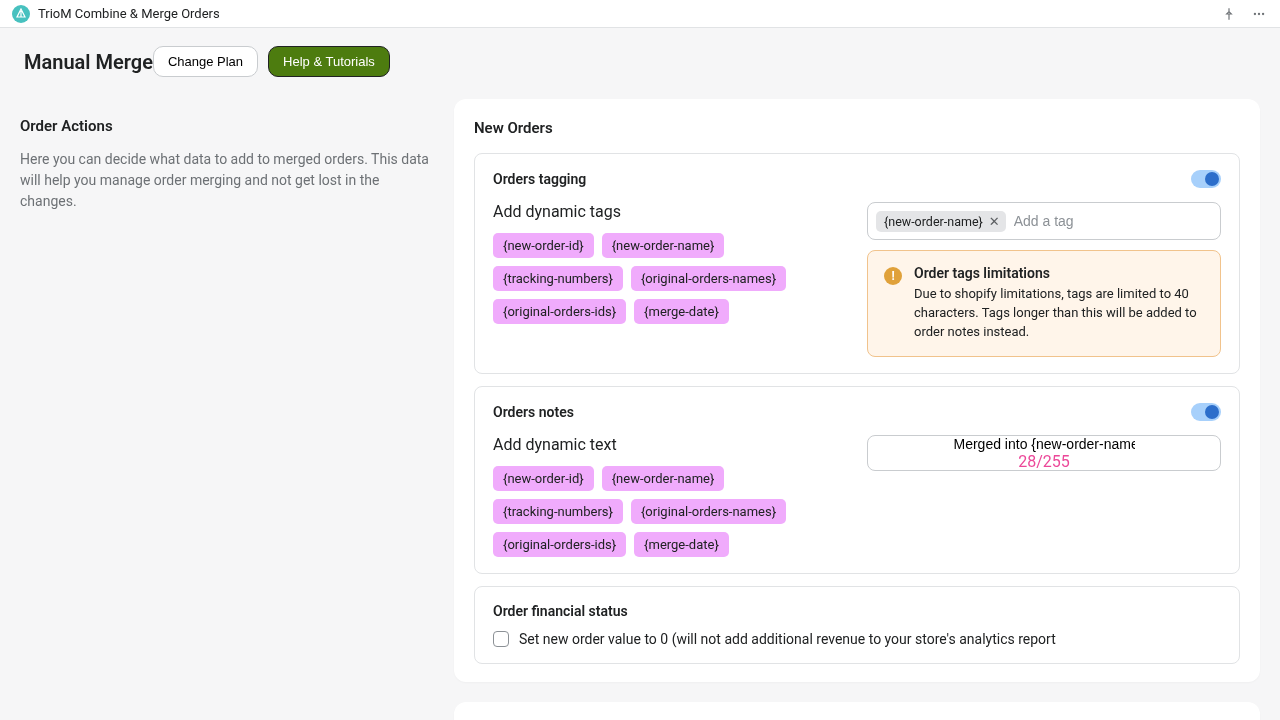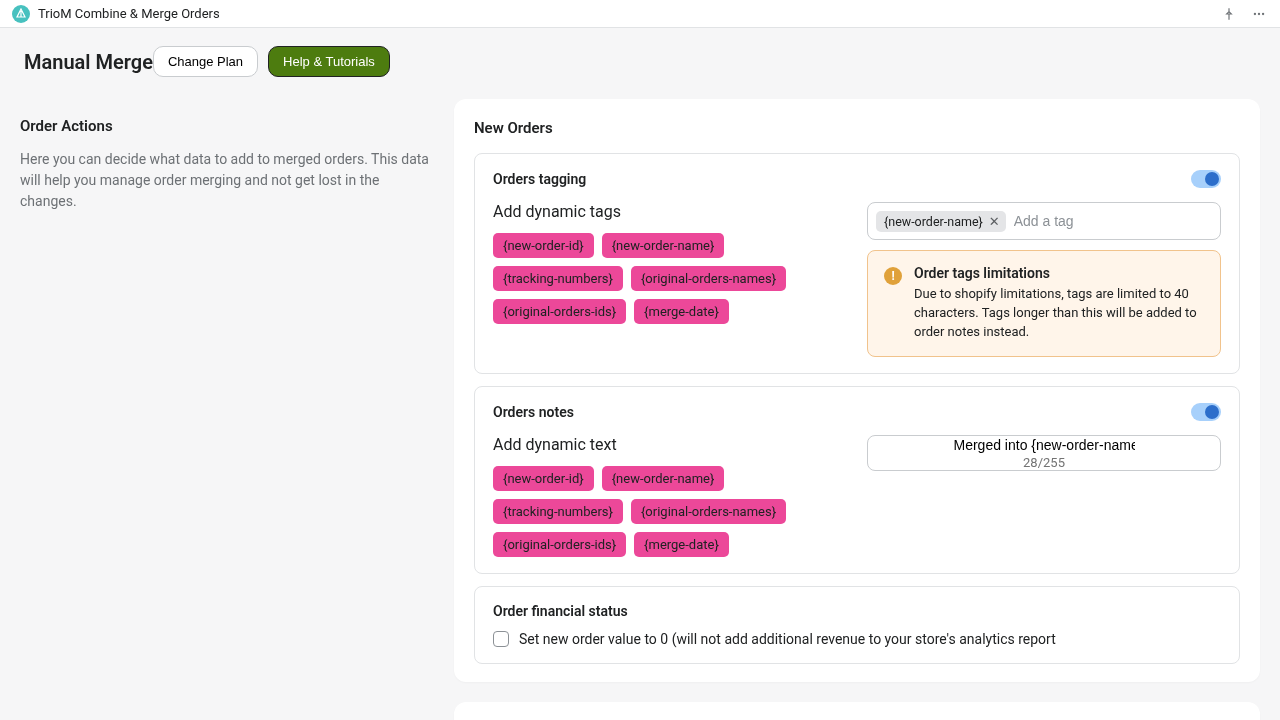--- a/index.html
+++ b/index.html
@@ -79,21 +79,21 @@
   }
   .toggle-on::after { right: 2px; background: #2c6ecb; }
   
   .row2 { display: flex; gap: 20px; }
   .col-left { flex: 1; }
   .col-right { flex: 1; }
   .small-label { font-size: 16px; color: #202223; margin-bottom: 12px; }
   
   .chips { display: flex; flex-wrap: wrap; gap: 8px; }
   .chip {
-    background: #ec4899; border-radius: 5px; padding: 5px 10px; font-size: 13px;
+    background: #f0abfc; border-radius: 5px; padding: 5px 10px; font-size: 13px;
     cursor: pointer; color: #202223;
   }
   
   .tag-input {
     border: 1px solid #c9cccf; border-radius: 8px; padding: 6px 8px;
     display: flex; align-items: center; gap: 8px; min-height: 38px; flex-wrap: wrap;
   }
   .tag-pill {
     background: #e4e5e7; border-radius: 5px; padding: 3px 6px 3px 8px;
     display: flex; align-items: center; gap: 6px; font-size: 12.5px;
@@ -118,21 +118,21 @@
   .banner-title { font-weight: 600; margin-bottom: 4px; font-size: 14px; }
   .banner-text { color: #202223; line-height: 1.45; }
   
   .text-input-wrap {
     border: 1px solid #c9cccf; border-radius: 8px; padding: 0 12px;
     display: flex; align-items: center; height: 36px; flex-direction: column;
   }
   .text-input {
     border: none; outline: none; flex: 1; font-size: 14px;
   }
-  .counter { font-size: 13px; color: #737373; }
+  .counter { font-size: 16px; color: #ec4899; }
   
   .checkbox-row { display: flex; align-items: flex-start; gap: 10px; margin-top: 8px; }
   .checkbox {
     width: 16px; height: 16px; border: 1.5px solid #8c9196; border-radius: 4px;
     cursor: pointer; flex-shrink: 0;
   }
   .checkbox-label { font-size: 14px; color: #202223; }
 </style>
 </head>
 <body>

